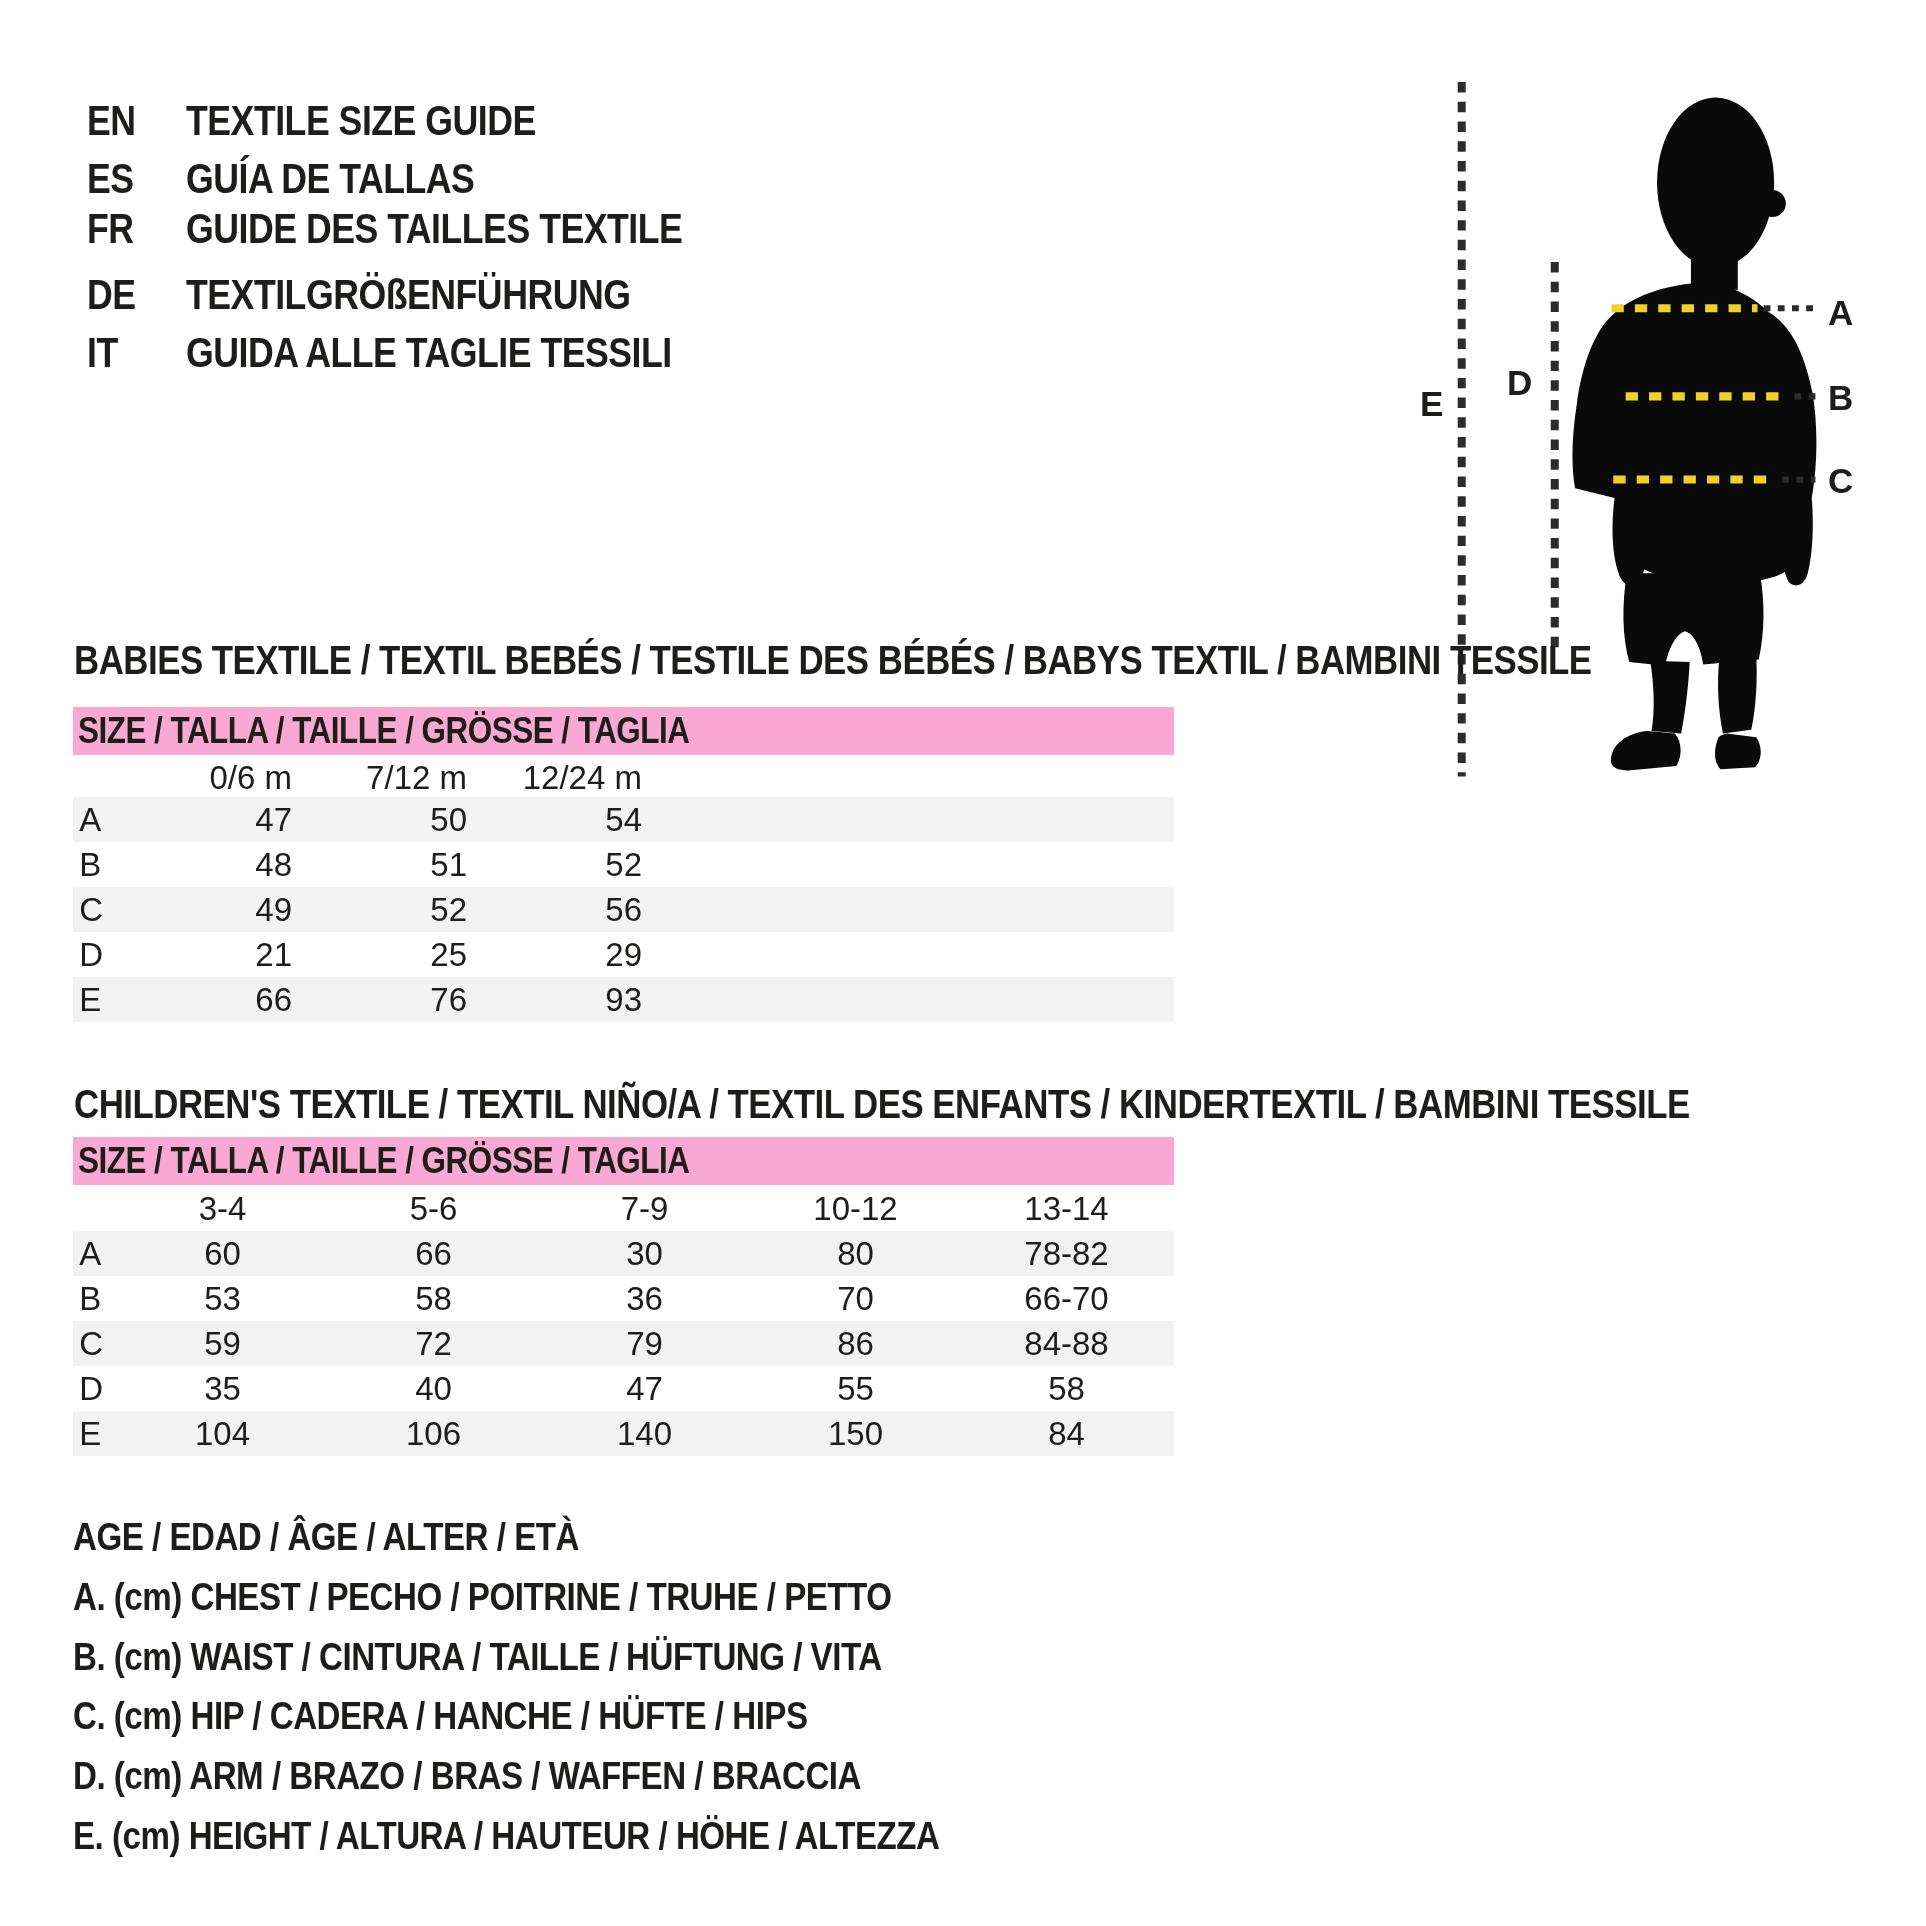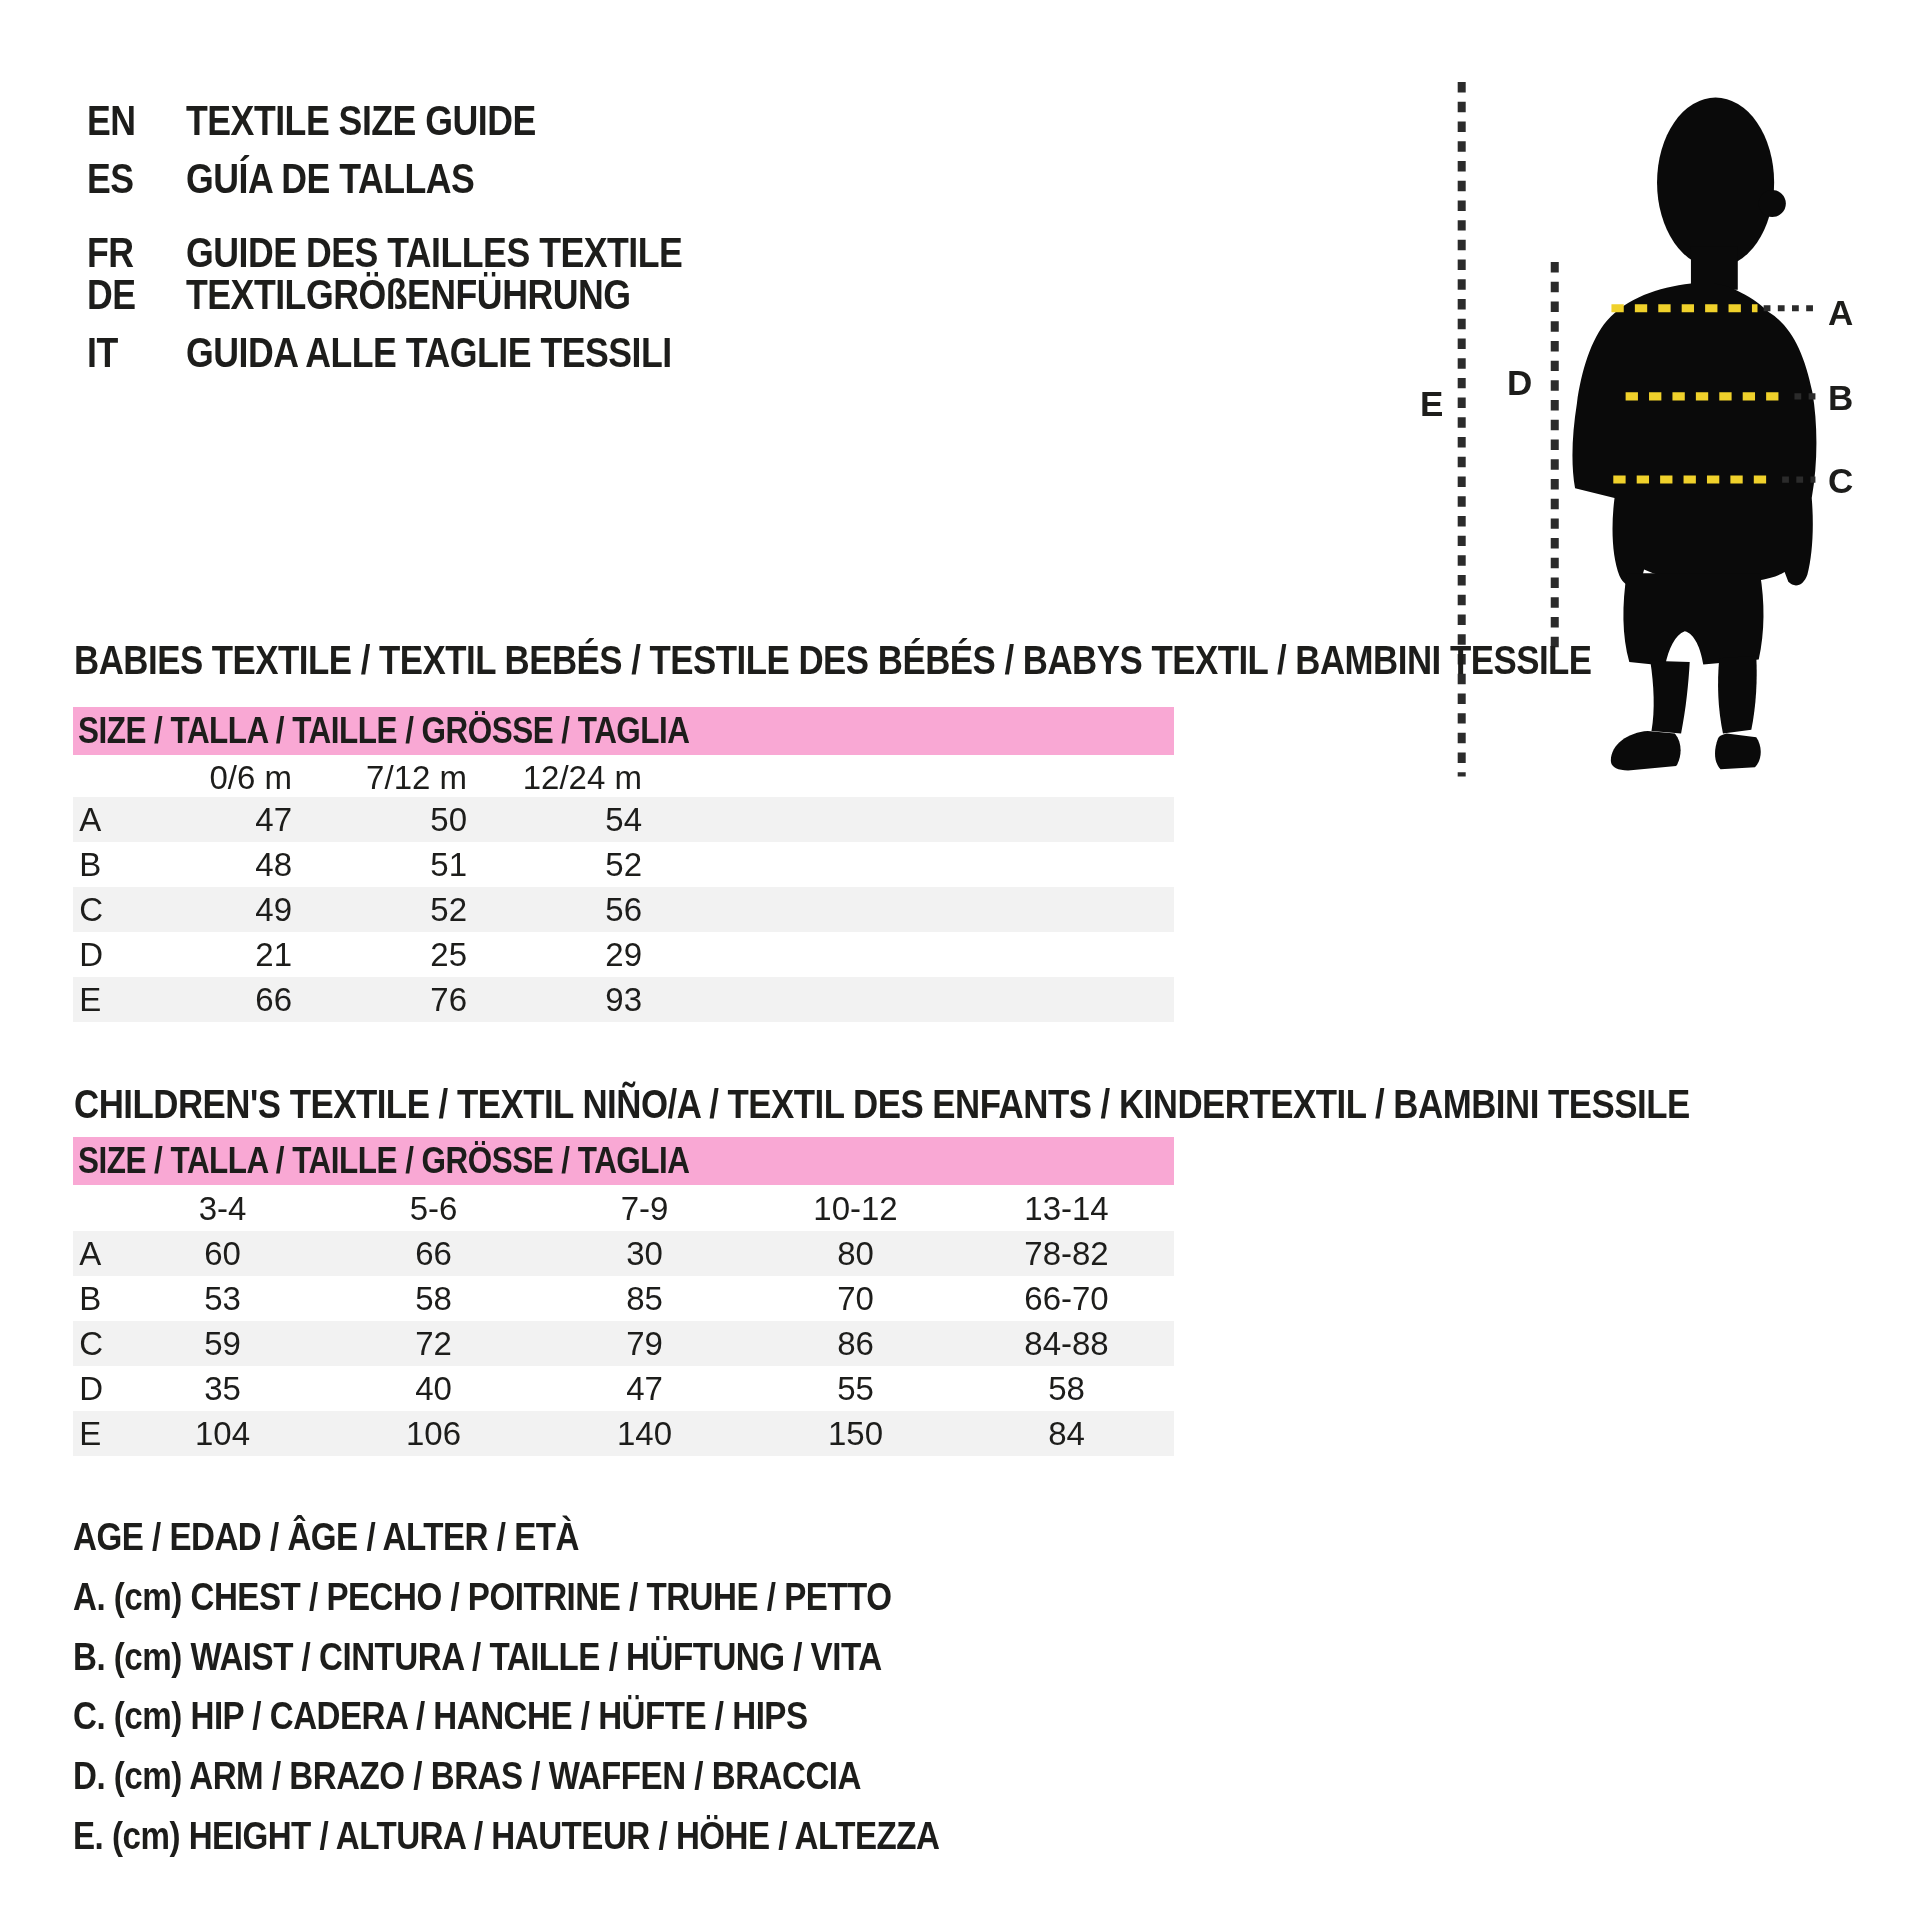--- a/index.html
+++ b/index.html
@@ -41,21 +41,21 @@
 
 <div class="abs" style="left:0;top:99px;">
   <div class="abs lang-row" style="top:0;left:0;width:1356px;">
     <span class="lang-code cond">EN</span>
     <span class="lang-title cond">TEXTILE SIZE GUIDE</span>
   </div>
   <div class="abs lang-row" style="top:58px;left:0;width:1356px;">
     <span class="lang-code cond">ES</span>
     <span class="lang-title cond">GUÍA DE TALLAS</span>
   </div>
-  <div class="abs lang-row" style="top:132px;left:0;width:1356px;text-align:right;">
+  <div class="abs lang-row" style="top:108px;left:0;width:1356px;text-align:right;">
     <span class="lang-code cond">FR</span>
     <span class="lang-title cond">GUIDE DES TAILLES TEXTILE</span>
   </div>
   <div class="abs lang-row" style="top:174px;left:0;width:1356px;">
     <span class="lang-code cond">DE</span>
     <span class="lang-title cond">TEXTILGRÖßENFÜHRUNG</span>
   </div>
   <div class="abs lang-row" style="top:232px;left:0;width:1356px;padding-left:44px;">
     <span class="lang-code cond">IT</span>
     <span class="lang-title cond">GUIDA ALLE TAGLIE TESSILI</span>
@@ -168,21 +168,21 @@
   <div class="cell-c">60</div>
   <div class="cell-c">66</div>
   <div class="cell-c">30</div>
   <div class="cell-c">80</div>
   <div class="cell-c">78-82</div>
 </div>
 <div class="abs trow tdata-row" style="top:1276px;">
   <div class="cell-label">B</div>
   <div class="cell-c">53</div>
   <div class="cell-c">58</div>
-  <div class="cell-c">85</div>
+  <div class="cell-c">36</div>
   <div class="cell-c">70</div>
   <div class="cell-c">66-70</div>
 </div>
 <div class="abs trow tdata-row stripe" style="top:1321px;">
   <div class="cell-label">C</div>
   <div class="cell-c">59</div>
   <div class="cell-c">72</div>
   <div class="cell-c">79</div>
   <div class="cell-c">86</div>
   <div class="cell-c">84-88</div>

